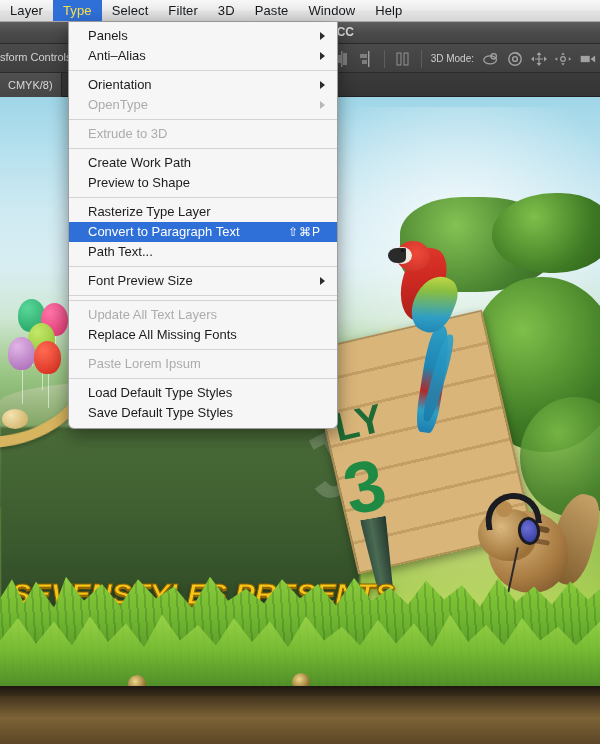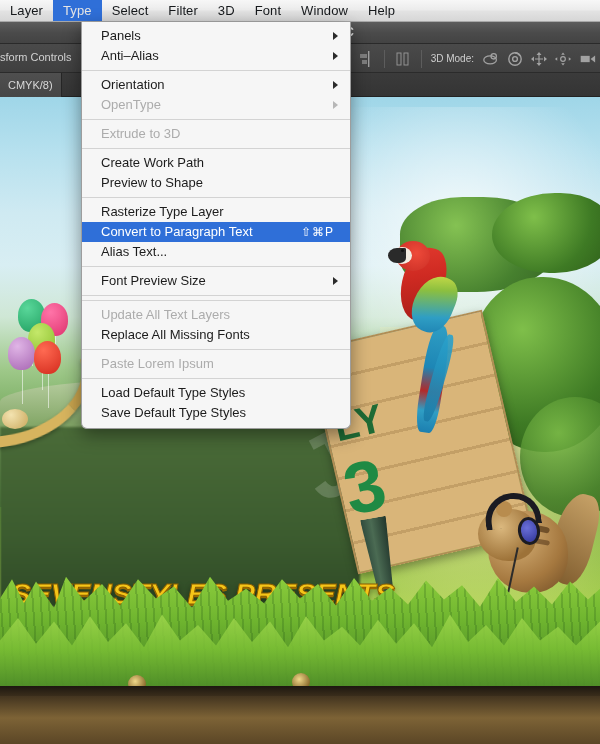--- a/index.html
+++ b/index.html
@@ -20,21 +20,21 @@
     z-index: 60;
     font-size: 13px;
   }
   .menubar .mitem {
     display: flex; align-items: center;
     padding: 0 10px;
     color: #16191c;
     white-space: nowrap;
     letter-spacing: .1px;
   }
-  .menubar .mitem.active { background: #2f6fd8; color: #e5e5e5; }
+  .menubar .mitem.active { background: #2f6fd8; color: #fde047; }
 
   
   .ps-title {
     position: absolute; top: 22px; left: 0; width: 600px; height: 22px;
     background: linear-gradient(180deg,#5d5d5d 0%,#4b4b4b 50%,#434343 100%);
     border-bottom: 1px solid #2a2a2a;
     z-index: 10;
   }
   .ps-title .tname {
     position: absolute; right: 246px; top: 3px;
@@ -302,21 +302,20 @@
     position: absolute; left: 68px; top: 22px; width: 270px;
     background: #f6f6f6;
     border: 1px solid #9d9d9d;
     border-top: none;
     border-radius: 0 0 6px 6px;
     box-shadow: 0 6px 18px rgba(0,0,0,.42);
     z-index: 70;
     padding: 4px 0 5px 0;
     font-size: 13px;
     color: #1c1c1c;
-    margin-left: 13px;
   }
   .mrow {
     position: relative;
     height: 20px; line-height: 20px;
     padding: 0 12px 0 19px;
     white-space: nowrap;
     display: flex; align-items: center;
   }
   .mrow .lbl { flex: 1 1 auto; }
   .mrow .shortcut { color: #1c1c1c; font-size: 12px; letter-spacing: 1px; padding-right: 4px; }
@@ -480,21 +479,21 @@
       <div class="soil-top"></div>
     </div>
   </div>
 
   <div class="menubar" id="menubar">
       <div class="mitem">Layer</div>
       <div class="mitem active">Type</div>
       <div class="mitem">Select</div>
       <div class="mitem">Filter</div>
       <div class="mitem">3D</div>
-      <div class="mitem">Font</div>
+      <div class="mitem">Paste</div>
       <div class="mitem">Window</div>
       <div class="mitem">Help</div>
     </div>
 
   <div class="dropdown" id="dropdown">
       <div class="mrow">
         <span class="lbl">Panels</span>
         <span class="arrow"></span>
       </div>
       <div class="mrow">
@@ -523,21 +522,21 @@
       </div>
       <div class="sep"></div>
       <div class="mrow">
         <span class="lbl">Rasterize Type Layer</span>
       </div>
       <div class="mrow highlight">
         <span class="lbl">Convert to Paragraph Text</span>
         <span class="shortcut">⇧⌘P</span>
       </div>
       <div class="mrow">
-        <span class="lbl">Alias Text...</span>
+        <span class="lbl">Path Text...</span>
       </div>
       <div class="sep"></div>
       <div class="mrow">
         <span class="lbl">Font Preview Size</span>
         <span class="arrow"></span>
       </div>
       <div class="sep"></div>
       <div class="sep"></div>
       <div class="mrow disabled">
         <span class="lbl">Update All Text Layers</span>

